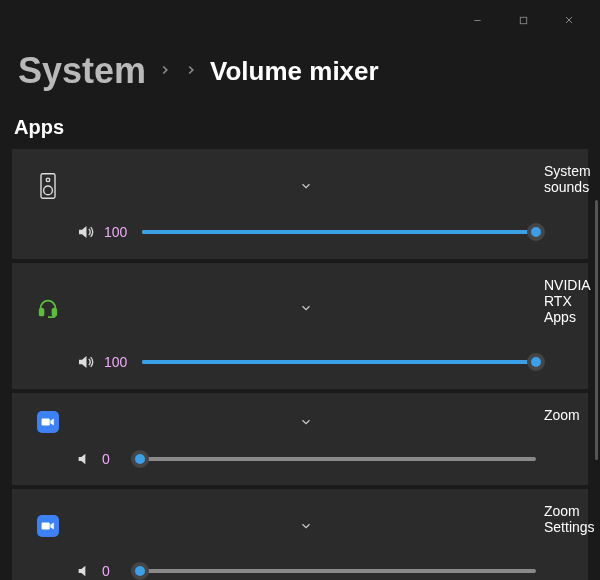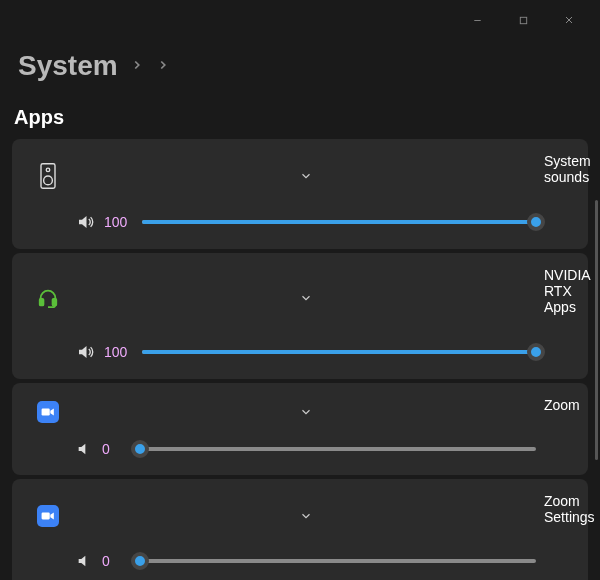--- a/index.html
+++ b/index.html
@@ -14,27 +14,27 @@
     }
     .tb-left { display: flex; align-items: center; gap: 18px; }
     .tb-icon { width: 16px; height: 16px; display: flex; align-items: center; justify-content: center; color: #ccc; }
     .tb-title { font-size: 13px; color: #eee; }
     .tb-controls { margin-left: auto; display: flex; }
     .tb-btn { width: 46px; height: 32px; display: flex; align-items: center; justify-content: center; color: #888; }
     .breadcrumb {
       display: flex; align-items: center; gap: 12px;
       padding: 10px 18px 18px 18px;
     }
-    .bc-link { font-size: 28px; font-weight: 600; color: #b9b9b9; }
+    .bc-link { font-size: 36px; font-weight: 600; color: #b9b9b9; }
     .bc-sep { color: #888; font-size: 18px; }
     .bc-current { font-size: 26px; font-weight: 600; color: #fff; }
     .section-title { font-size: 20px; font-weight: 600; padding: 6px 18px 10px 14px; }
     .cards { padding: 0 12px; display: flex; flex-direction: column; gap: 4px; }
     .card {
-      background: #2b2b2b; border-radius: 8px;
+      background: #2b2b2b; border-radius: 0;
       padding: 14px 16px 18px 16px;
       display: grid;
       grid-template-columns: 40px 1fr 28px;
       align-items: center;
       column-gap: 8px;
       row-gap: 14px;
     }
     .app-icon { grid-row: 1 / span 2; display: flex; align-items: center; justify-content: center; }
     .app-name { font-size: 14px; color: #fff; }
     .expand { grid-row: 1 / span 2; color: #ccc; display:flex; align-items:center; justify-content:center;}
@@ -88,20 +88,21 @@
   <span class="bc-sep">
     <svg width="14" height="14" viewBox="0 0 24 24" fill="none" stroke="currentColor" stroke-width="3">
         <path d="M9 6l6 6-6 6"></path>
       </svg>
   </span>
   <span class="bc-sep">
     <svg width="14" height="14" viewBox="0 0 24 24" fill="none" stroke="currentColor" stroke-width="3">
         <path d="M9 6l6 6-6 6"></path>
       </svg>
   </span>
+  <span class="bc-current">Volume mixer</span>
 </div>
 
 <div class="section-title">Apps</div>
 
 <div class="cards" id="cards">
     <div class="card">
       <div class="app-icon">
         <svg width="22" height="28" viewBox="0 0 24 32" fill="none" stroke="#ddd" stroke-width="1.6">
           <rect x="4" y="2" width="16" height="28" rx="2"></rect>
           <circle cx="12" cy="9" r="2"></circle>

